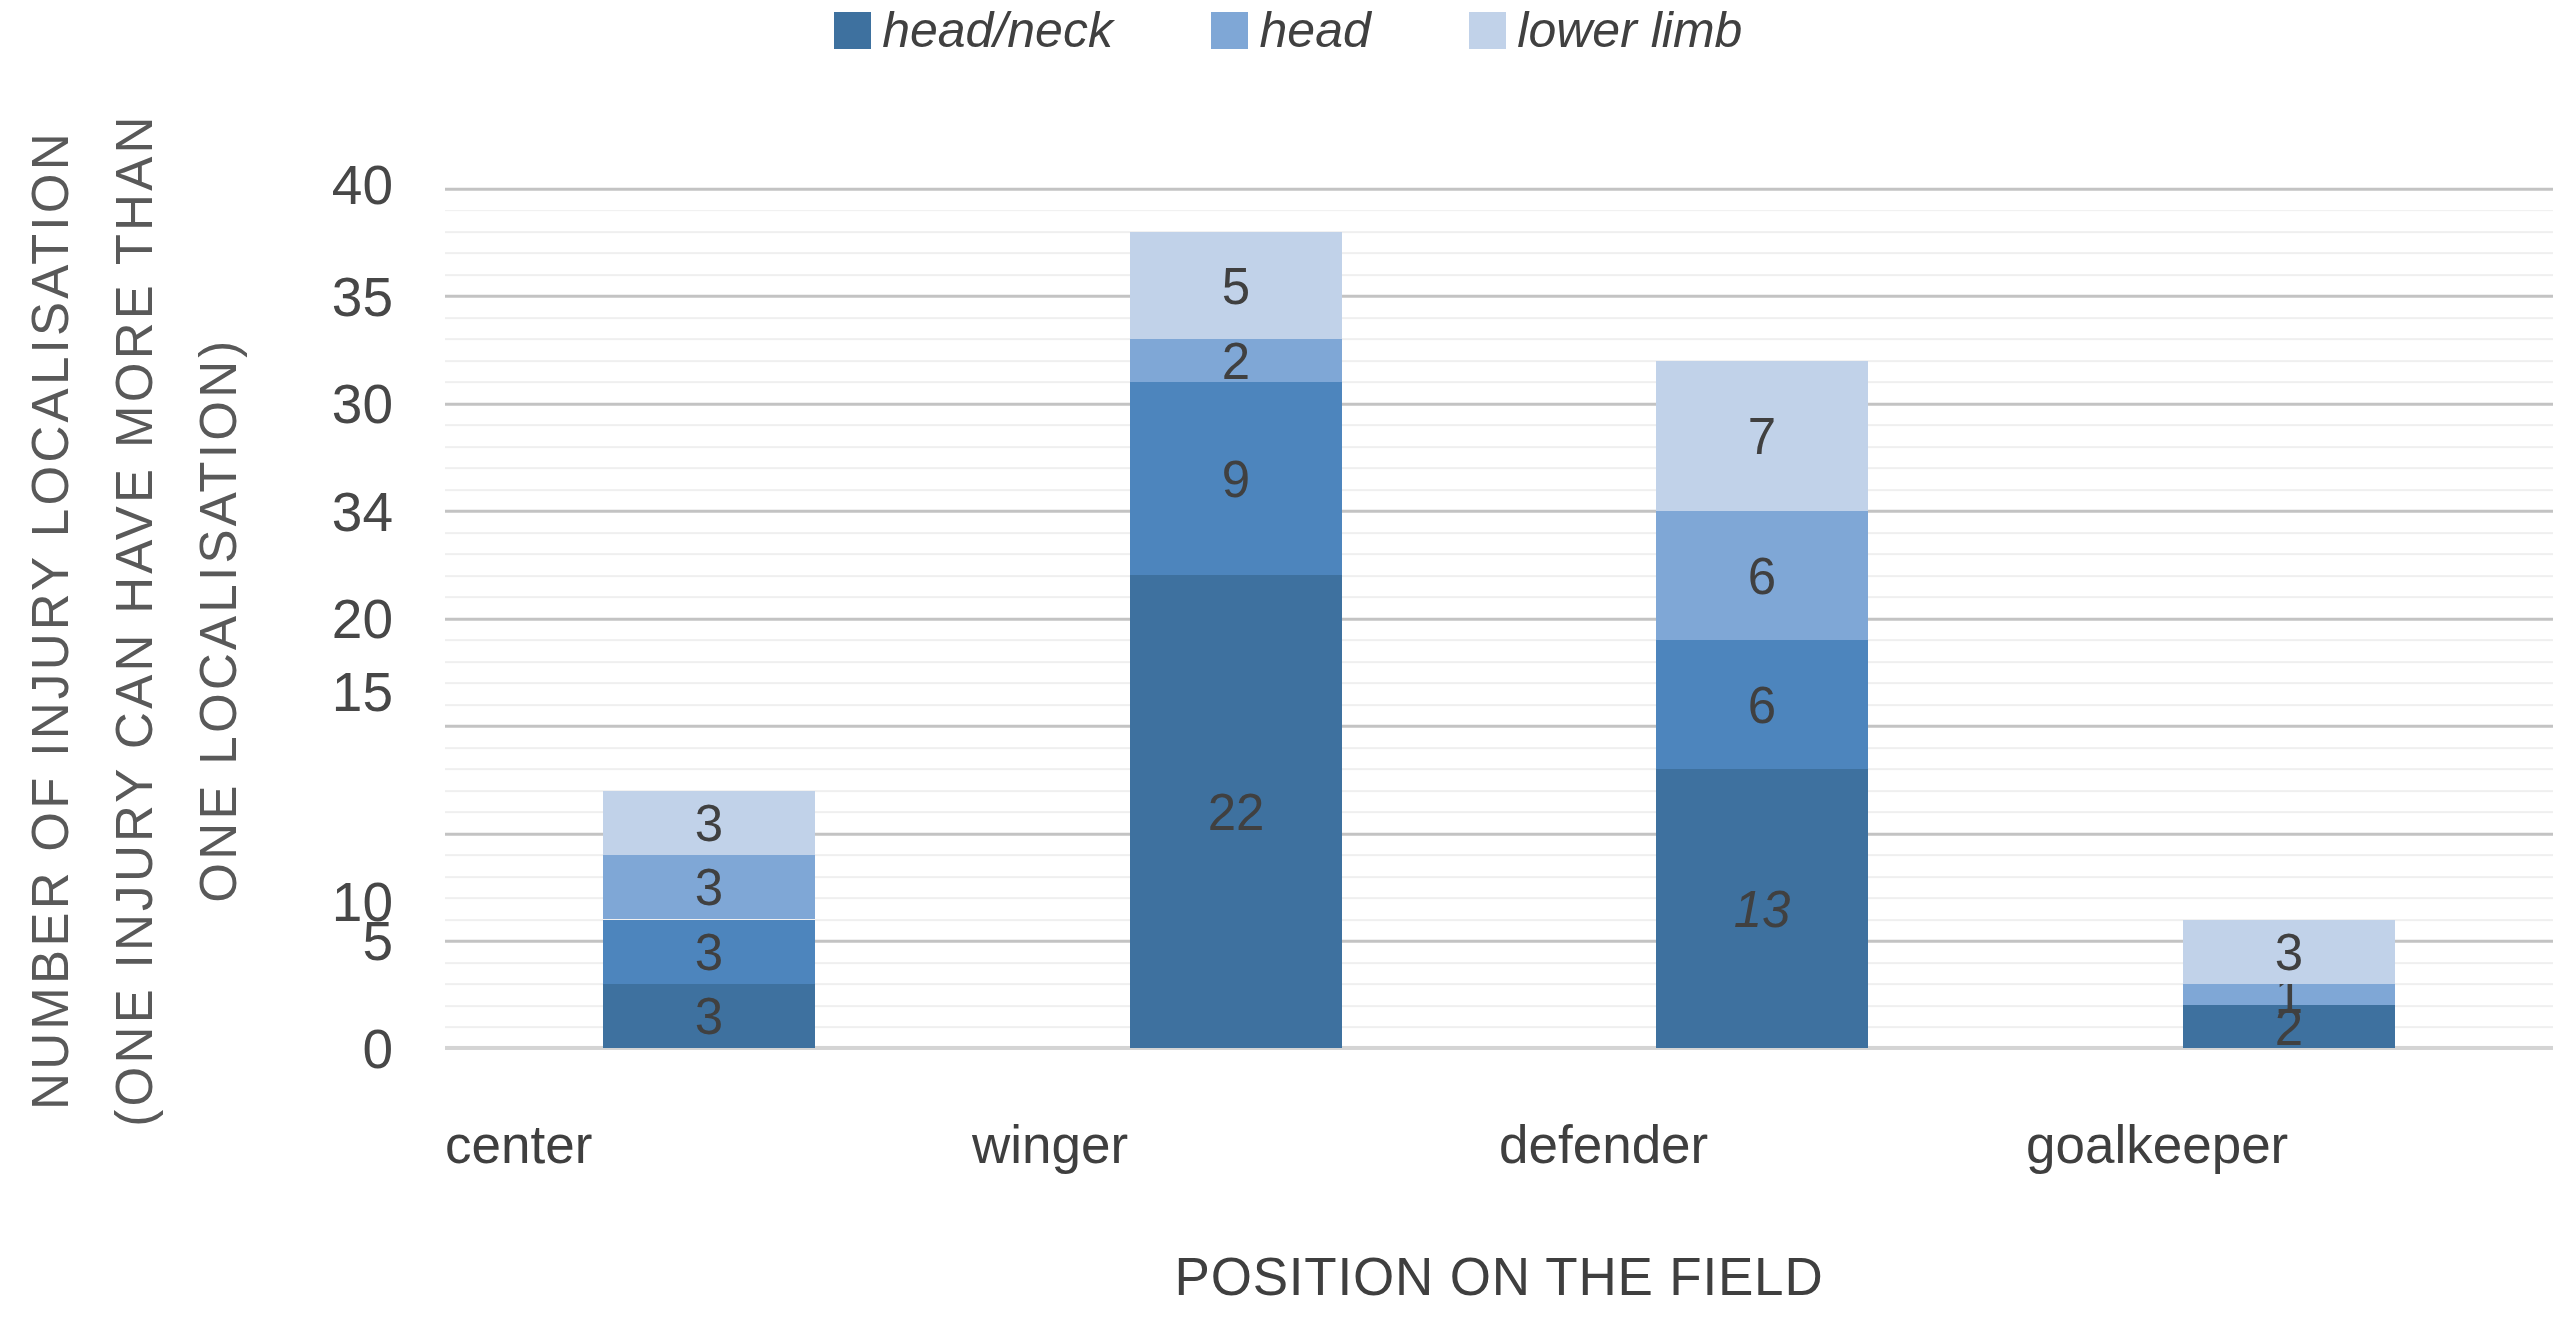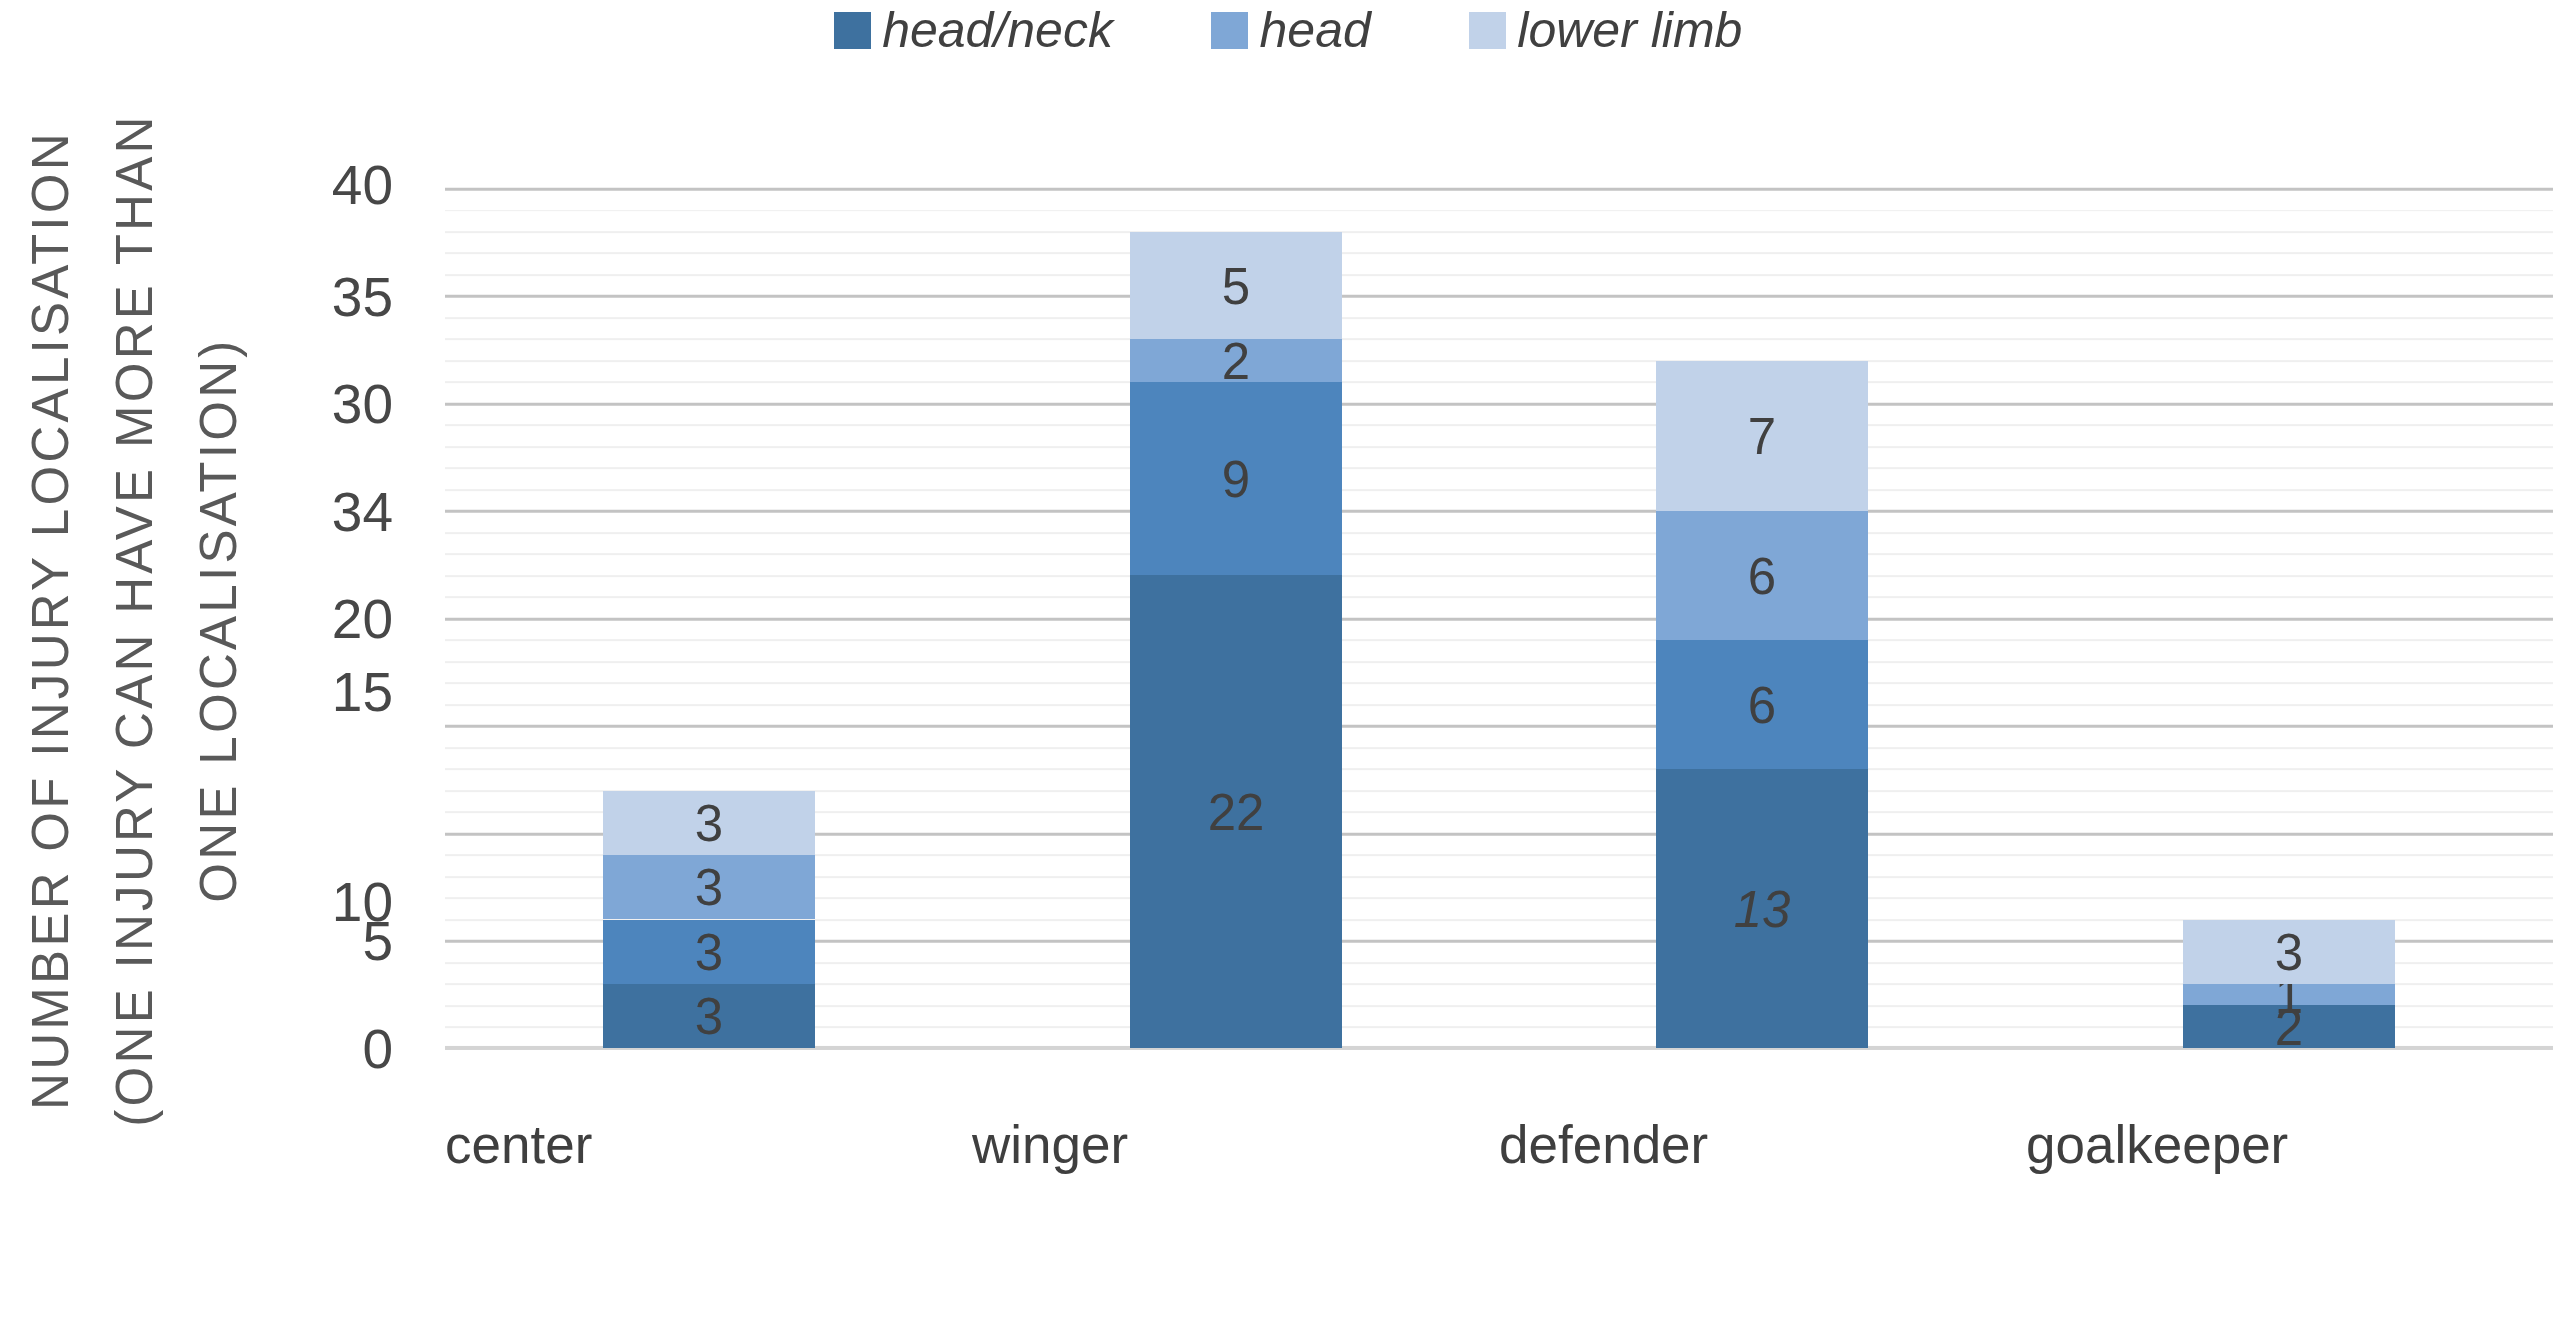--- a/index.html
+++ b/index.html
@@ -221,20 +221,21 @@
         <div class="bar-data-label" style="color: rgb(64, 64, 64); top: 838px;">2</div>
         <div class="bar-segment" style="background: rgb(127, 167, 214); bottom: 43px; height: 21.5px;"></div>
         <div class="bar-data-label" style="color: rgb(64, 64, 64); top: 806px;">1</div>
         <div class="bar-segment" style="background: rgb(193, 210, 233); bottom: 64px; height: 64px;"></div>
         <div class="bar-data-label" style="color: rgb(64, 64, 64); top: 763px;">3</div>
       </div>
     </div>
 
   <div class="x-labels"></div>
 
+  <div class="x-title">POSITION ON THE FIELD</div>
 
 </div>
 
 <div class="y-tick" style="top: 1049px;">0</div>
 <div class="y-tick" style="top: 941px;">5</div>
 <div class="y-tick" style="top: 858px; margin-top: 44px;">10</div>
 <div class="y-tick" style="top: 692px;">15</div>
 <div class="y-tick" style="top: 619px;">20</div>
 <div class="y-tick" style="top: 512px;">34</div>
 <div class="y-tick" style="top: 404px;">30</div>

